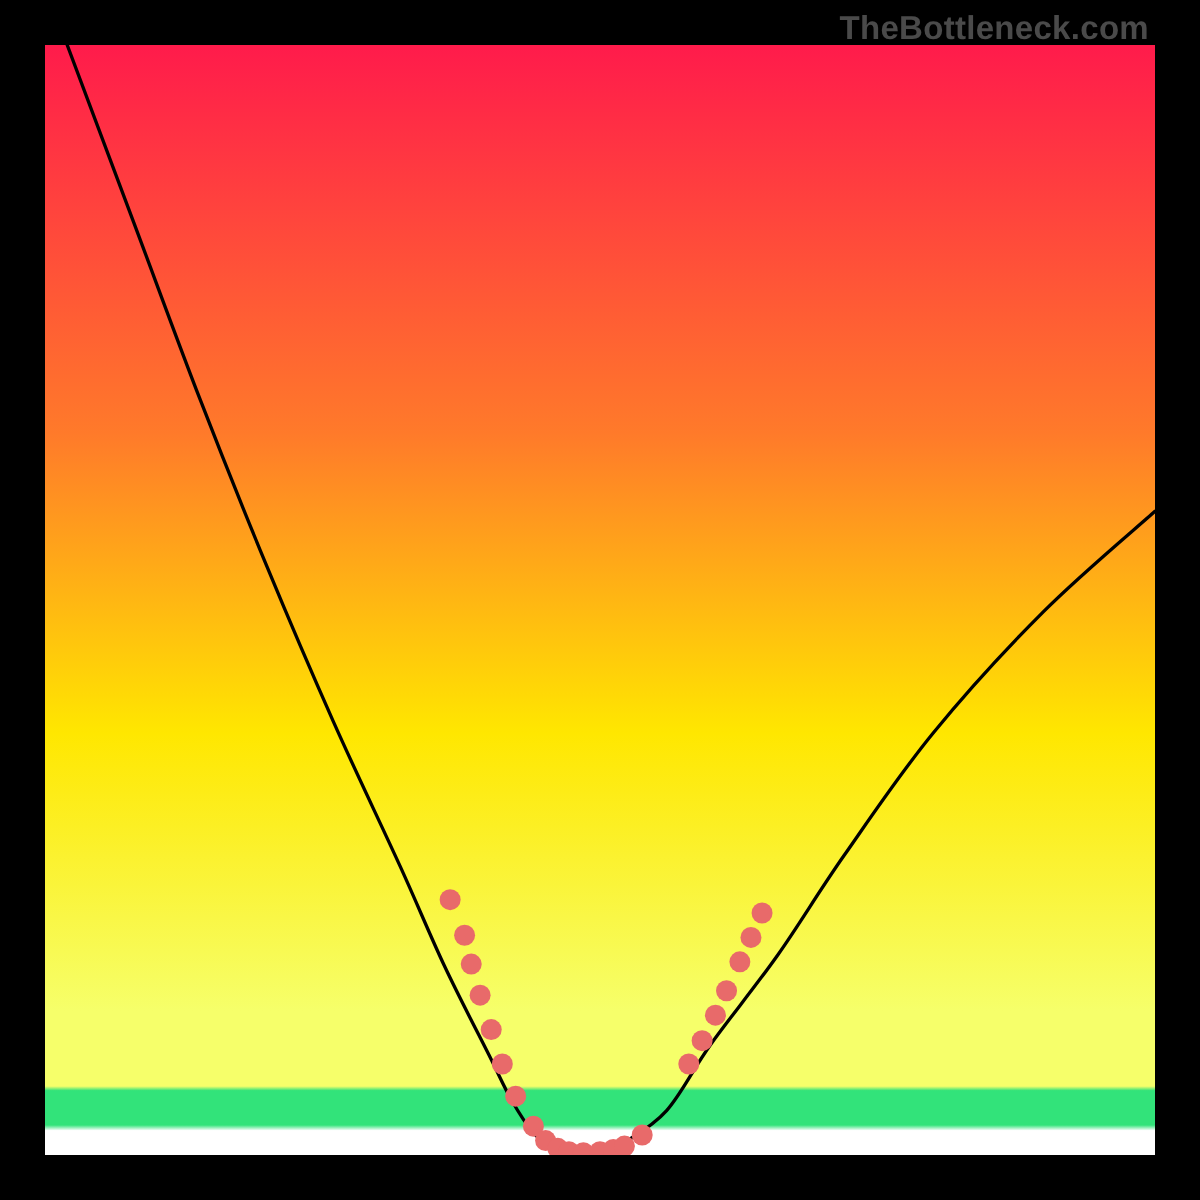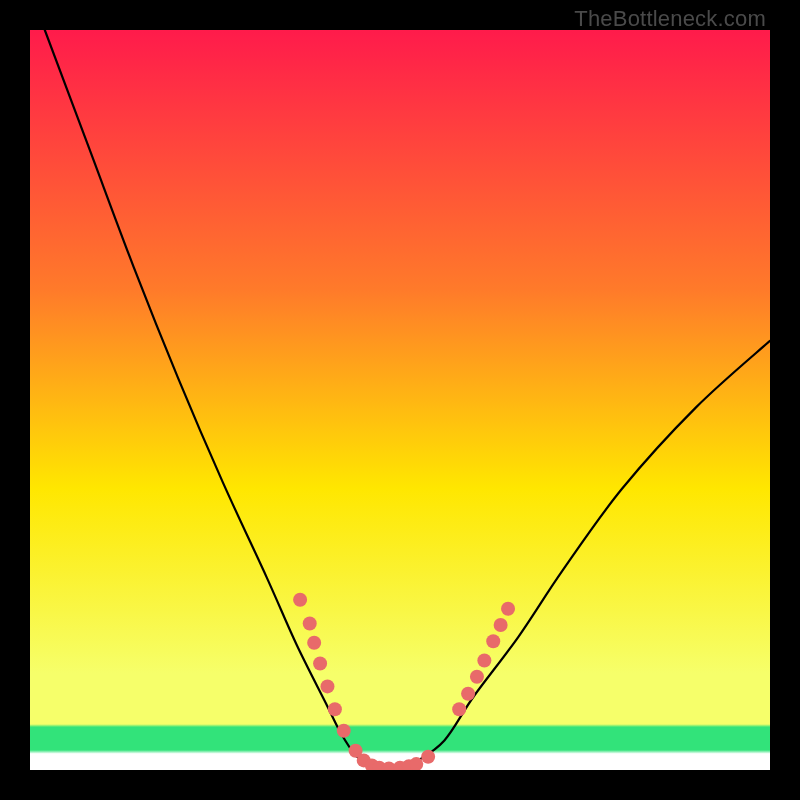--- a/index.html
+++ b/index.html
@@ -25,21 +25,21 @@
     top: 0;
     width: 740px;
     height: 740px;
   }
   .watermark {
     position: absolute;
     top: 6px;
     right: 34px;
     color: #4a4a4a;
     font-size: 22px;
-    font-weight: 400;
+    font-weight: 700;
     letter-spacing: 0.2px;
     z-index: 20;
   }
   svg { display: block; }
 </style>
 </head>
 <body>
 
 <div class="watermark">TheBottleneck.com</div>
 

